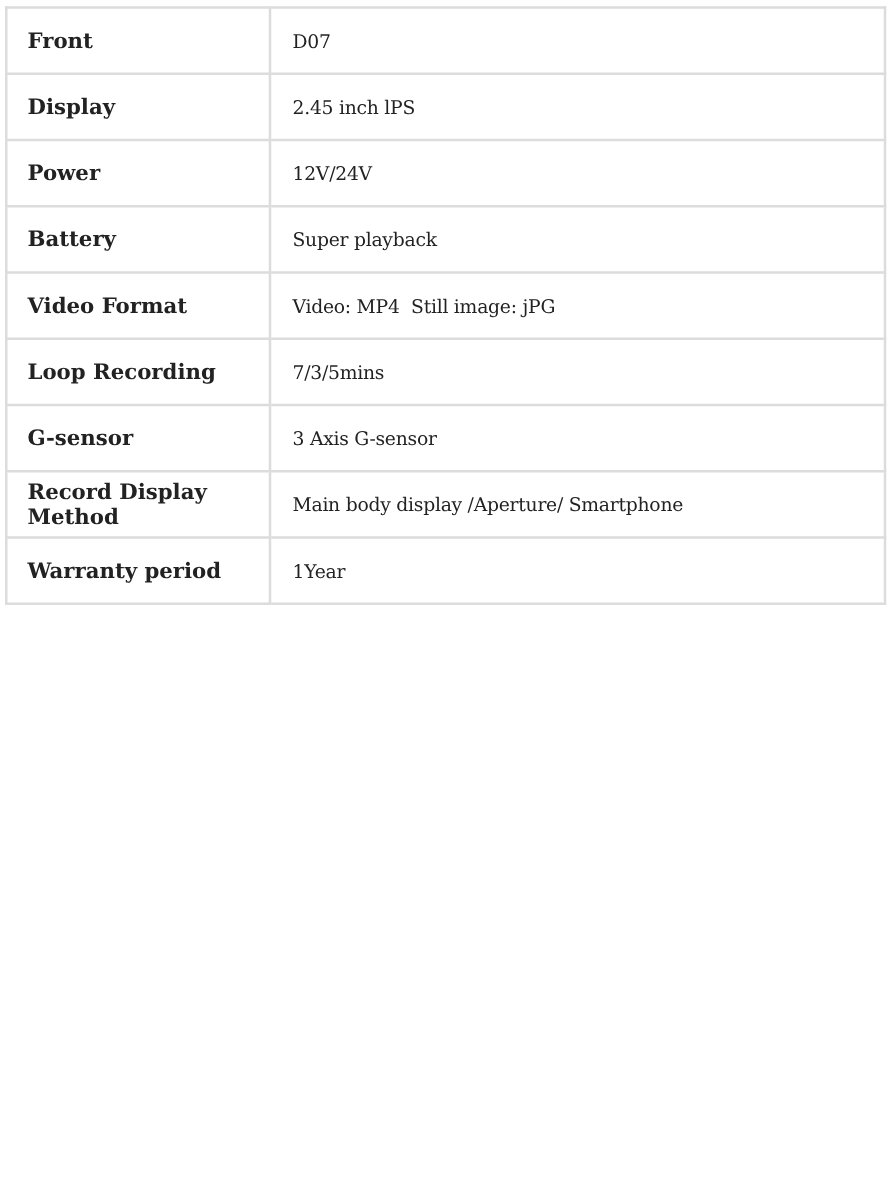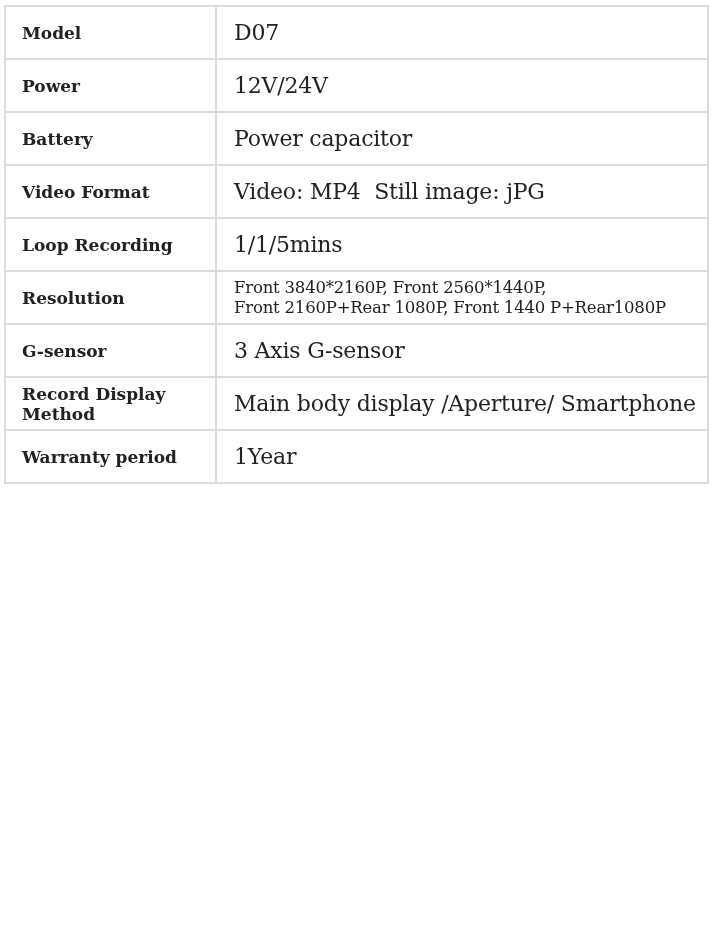--- a/index.html
+++ b/index.html
@@ -20,57 +20,54 @@
   }
   .spec-table td.label {
     width: 193px;
     padding-left: 16px;
     font-weight: bold;
     font-size: 17px;
     line-height: 22px;
   }
   .spec-table td.value {
     padding-left: 17px;
-    font-size: 22px;
+    font-size: 15px;
     line-height: 22px;
     letter-spacing: -0.2px;
   }
   .multiline { display: block; }
 </style>
 </head>
 <body>
 
 <table class="spec-table">
   <tbody>
     <tr>
-      <td class="label">Model</td>
+      <td class="label">Front</td>
       <td class="value">D07</td>
+    </tr>
+    <tr>
+      <td class="label">Display</td>
+      <td class="value">2.45 inch lPS</td>
     </tr>
     <tr>
       <td class="label">Power</td>
       <td class="value">12V/24V</td>
     </tr>
     <tr>
       <td class="label">Battery</td>
-      <td class="value">Power capacitor</td>
+      <td class="value">Super playback</td>
     </tr>
     <tr>
       <td class="label">Video Format</td>
       <td class="value" style="white-space:pre;">Video: MP4  Still image: jPG</td>
     </tr>
     <tr>
       <td class="label">Loop Recording</td>
-      <td class="value">1/1/5mins</td>
-    </tr>
-    <tr>
-      <td class="label">Resolution</td>
-      <td class="value" style="line-height:20px; font-size:16.5px;">
-        <span class="multiline">Front 3840*2160P, Front 2560*1440P,</span>
-        <span class="multiline">Front 2160P+Rear 1080P, Front 1440 P+Rear1080P</span>
-      </td>
+      <td class="value">7/3/5mins</td>
     </tr>
     <tr>
       <td class="label">G-sensor</td>
       <td class="value">3 Axis G-sensor</td>
     </tr>
     <tr>
       <td class="label" style="line-height:20px;">
         <span class="multiline">Record Display</span>
         <span class="multiline">Method</span>
       </td>

